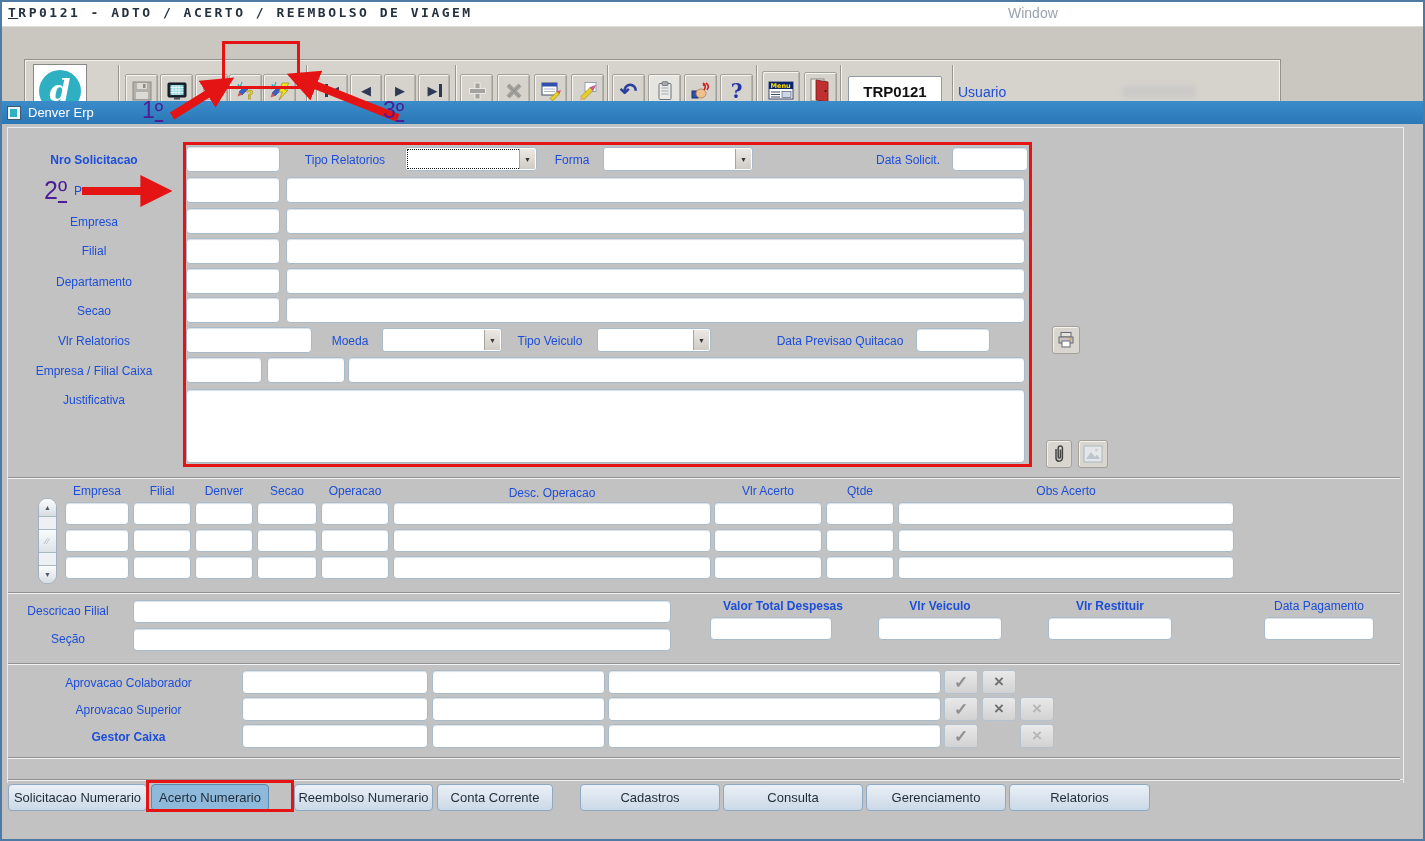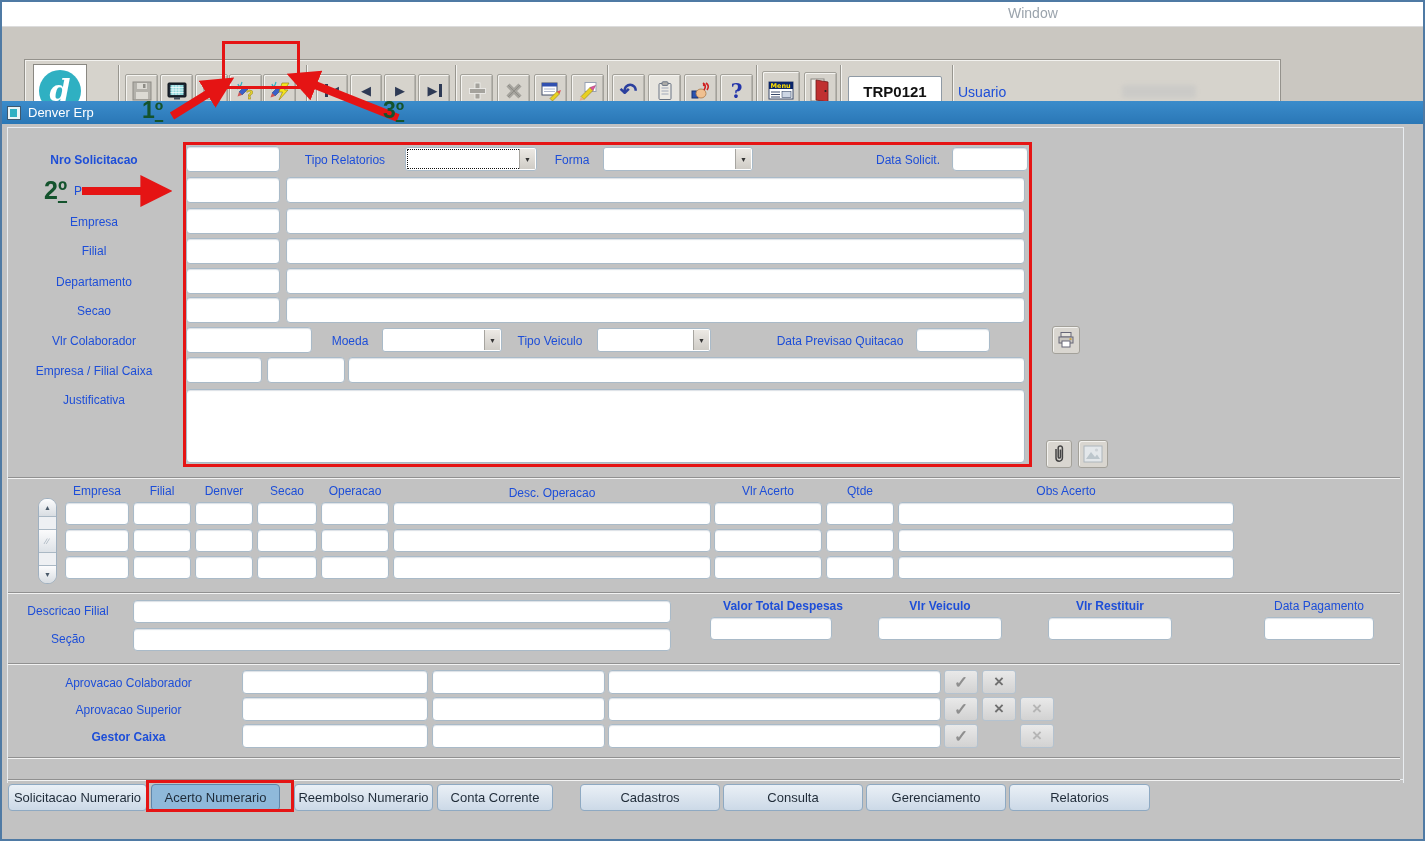--- a/index.html
+++ b/index.html
@@ -80,30 +80,31 @@
   .xmk { color:#6f6f6f; font-weight:bold; font-size:17px; }
   .xmk2 { color:#b5b5b5; font-weight:bold; font-size:17px; }
 
   
   .tab { position:absolute; top:784px; height:27px; background:linear-gradient(#eaf0f6,#ccd9e7); border:1px solid #8ea9c2; border-radius:4px;
          display:flex; align-items:center; justify-content:center; font-size:13px; color:#1f2b38; cursor:pointer; }
   .tab.sel { background:#8fb9da; border-color:#5f87ab; }
 
   
   .redbox { position:absolute; border:3px solid #e51414; z-index:40; pointer-events:none; }
-  .ann { position:absolute; color:#14532d; font-weight:bold; z-index:50; pointer-events:none; font-family:"Liberation Sans", sans-serif; }
+  .ann { position:absolute; color:#4c1d95; font-weight:normal; z-index:50; pointer-events:none; font-family:"Liberation Sans", sans-serif; }
   .ann .ord { text-decoration:underline; }
   #arrow-layer { position:absolute; left:0; top:0; width:1425px; height:841px; z-index:48; pointer-events:none; }
 
   svg text { font-family:"DejaVu Sans", sans-serif; }
 </style>
 </head>
 <body>
 
 <div class="abs menubar">
+  <div class="abs menu-title">TRP0121 - ADTO / ACERTO / REEMBOLSO DE VIAGEM</div>
   <div class="abs menu-window">Window</div>
 </div>
 
 <div class="abs toolstrip">
   <div class="abs toolpanel"></div>
 
   <div class="abs logo-btn">
     <div class="logo-circle">d</div>
   </div>
 
@@ -300,21 +301,21 @@
 <input class="inp" style="left: 286px; top: 238px; width: 739px; height: 26px;">
 
 <span class="abs lbl r" style="left:10px;top:275px;width:168px">Departamento</span>
 <input class="inp" style="left: 186px; top: 268px; width: 94px; height: 26px;">
 <input class="inp" style="left: 286px; top: 268px; width: 739px; height: 26px;">
 
 <span class="abs lbl r" style="left:10px;top:304px;width:168px">Secao</span>
 <input class="inp" style="left: 186px; top: 297px; width: 94px; height: 26px;">
 <input class="inp" style="left: 286px; top: 297px; width: 739px; height: 26px;">
 
-<span class="abs lbl r" style="left:10px;top:334px;width:168px">Vlr Colaborador</span>
+<span class="abs lbl r" style="left:10px;top:334px;width:168px">Vlr Relatorios</span>
 <input class="inp" style="left: 186px; top: 327px; width: 126px; height: 26px;">
 <span class="abs lbl r" style="left:325px;top:334px;width:50px">Moeda</span>
 <div class="combo" style="left:382px;top:328px;width:120px;height:24px">
   <span class="cbtn">▼</span>
 </div>
 <span class="abs lbl r" style="left:510px;top:334px;width:80px">Tipo Veiculo</span>
 <div class="combo" style="left:597px;top:328px;width:114px;height:24px">
   <span class="cbtn">▼</span>
 </div>
 <span class="abs lbl r" style="left:768px;top:334px;width:144px">Data Previsao Quitacao</span>
@@ -454,21 +455,21 @@
     <span class="chk">✓</span>
   </div>
 <div class="abtn" style="left:1020px;top:724px">
     <span class="xmk2">×</span>
   </div>
 
 <div class="abs groove" style="top:757px"></div>
 <div class="abs groove" style="top:779px"></div>
 
 <div class="tab" style="left:8px;width:139px">Solicitacao Numerario</div>
-<div class="tab sel" style="left:151px;width:129px">Acerto Numerario</div>
+<div class="tab sel" style="left:151px;width:118px">Acerto Numerario</div>
 <div class="tab" style="left:294px;width:139px">Reembolso Numerario</div>
 <div class="tab" style="left:437px;width:116px">Conta Corrente</div>
 <div class="tab" style="left:580px;width:140px">Cadastros</div>
 <div class="tab" style="left:723px;width:140px">Consulta</div>
 <div class="tab" style="left:866px;width:140px">Gerenciamento</div>
 <div class="tab" style="left:1009px;width:141px">Relatorios</div>
 
 <div class="redbox" style="left:222px;top:41px;width:78px;height:48px"></div>
 <div class="redbox" style="left:183px;top:142px;width:849px;height:325px"></div>
 <div class="redbox" style="left:146px;top:780px;width:148px;height:32px"></div>

